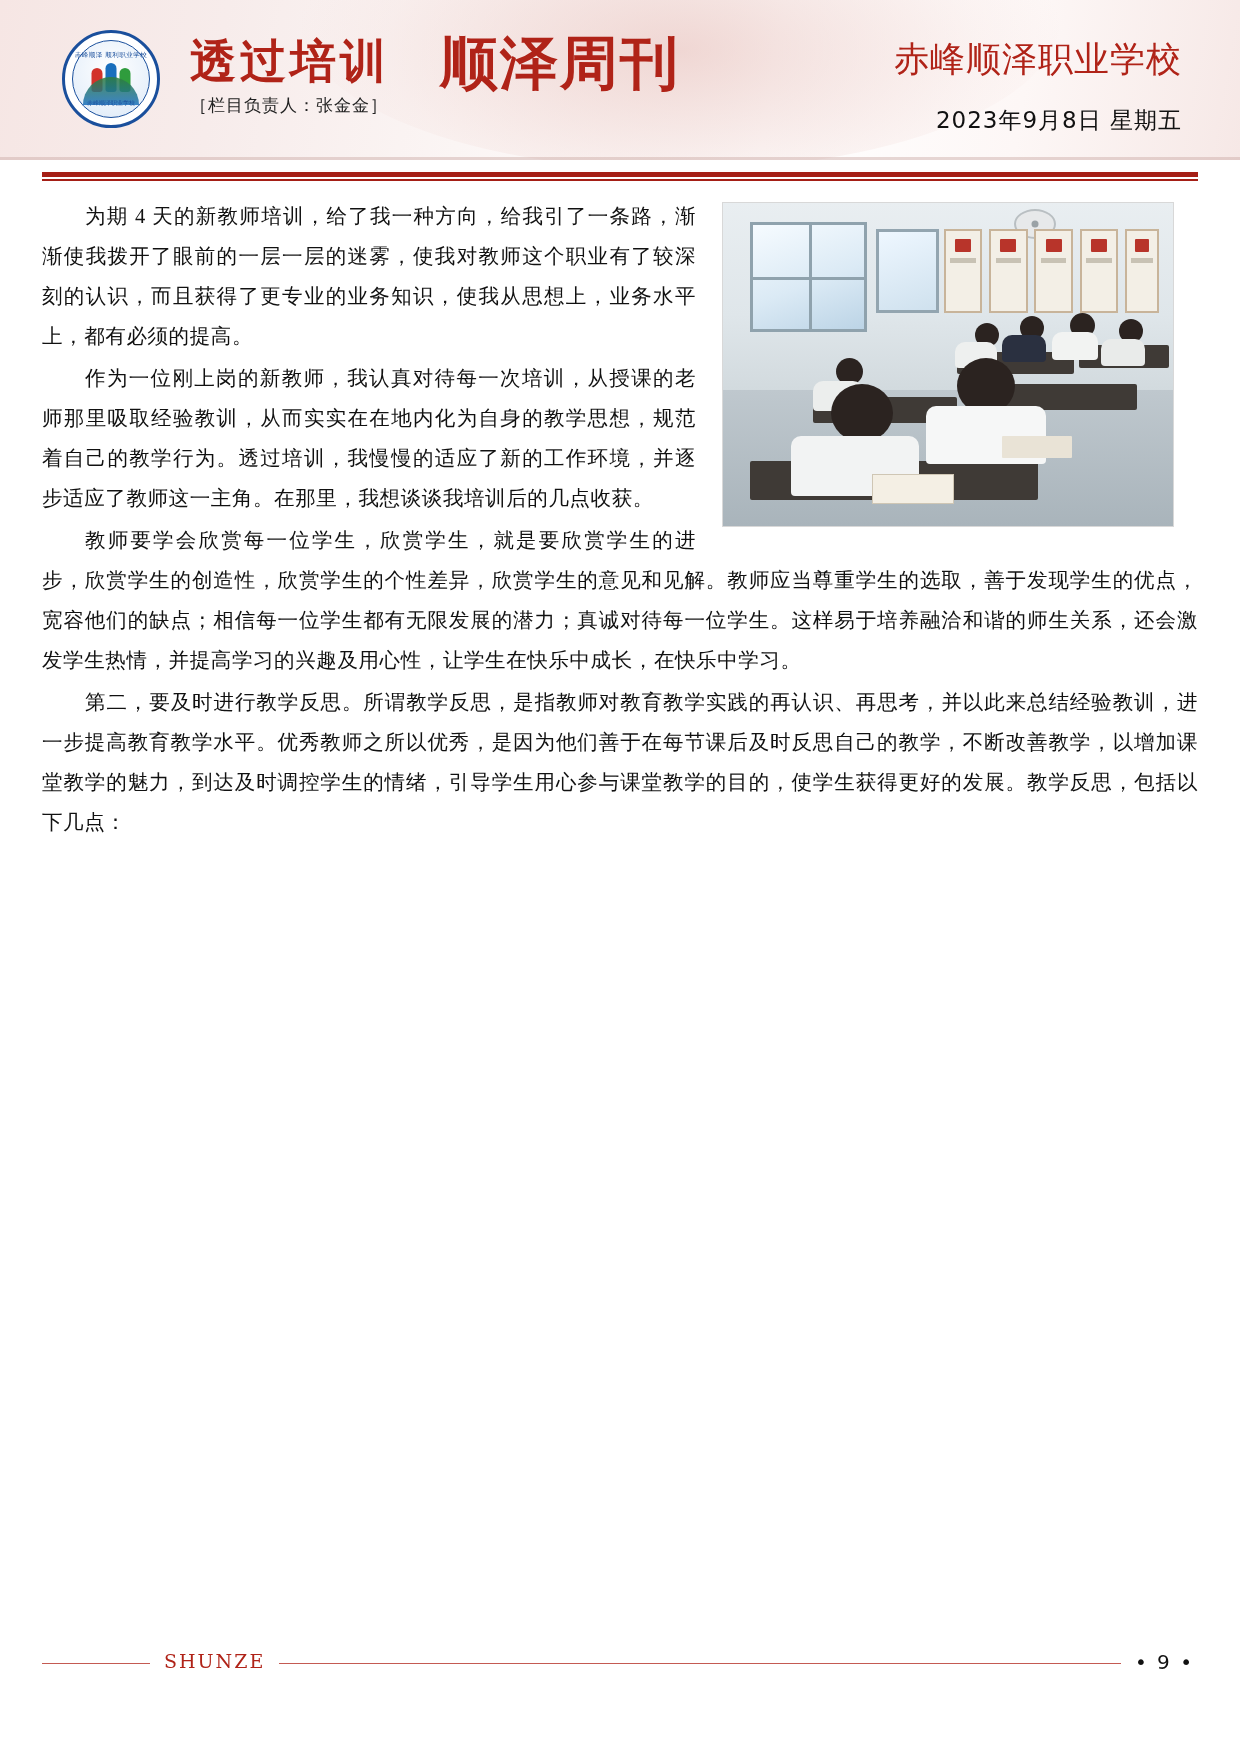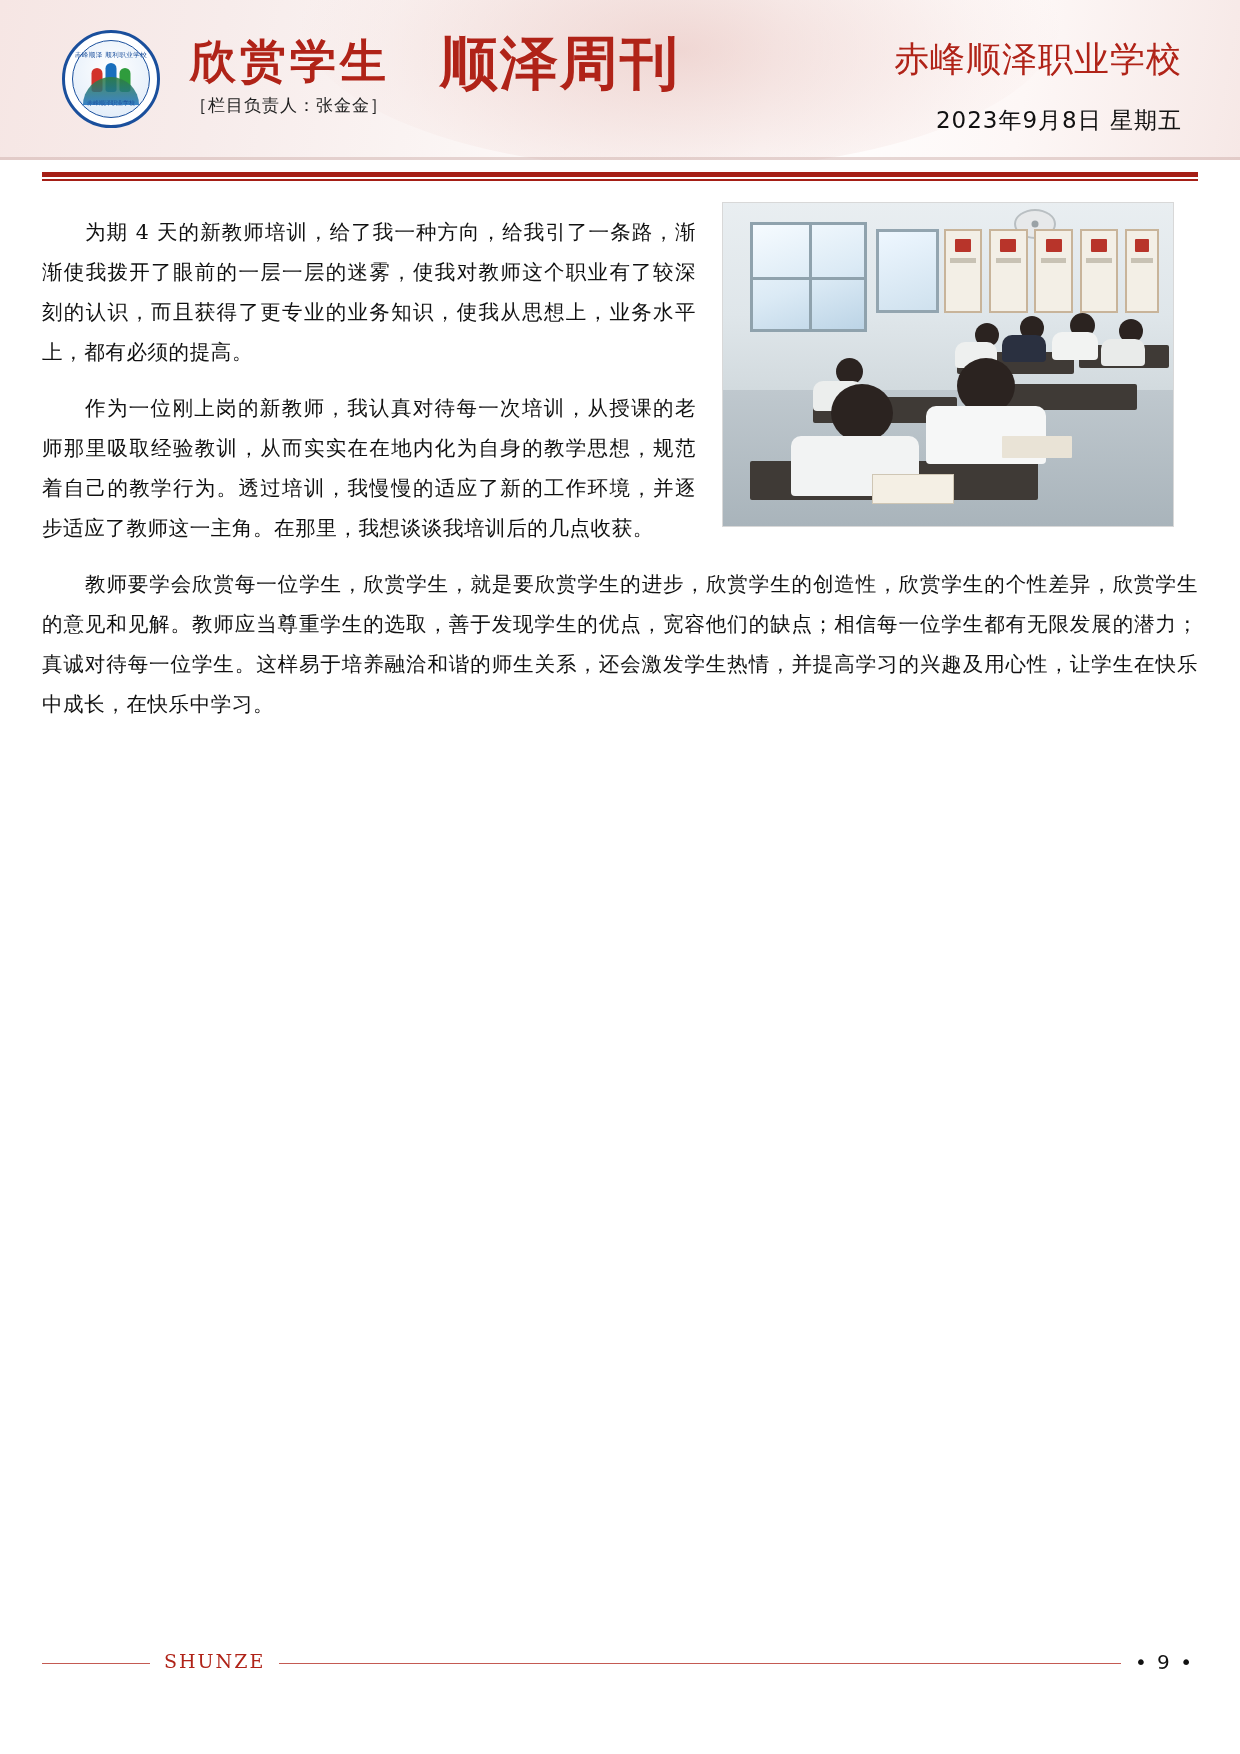--- a/index.html
+++ b/index.html
@@ -272,22 +272,23 @@
 
   .body-text {
     font-size: 20.5px;
     line-height: 40px;
     color: #111111;
     text-align: justify;
     letter-spacing: .6px;
     font-family: "DejaVu Serif", "Liberation Serif", serif;
   }
   .body-text p {
-    margin: 16px 0 2px 0;
+    margin: 0 0 2px 0;
     text-indent: 2.1em;
+    font-family: Liberation Serif, serif;
   }
 
   
   .footer {
     position: absolute;
     left: 42px;
     right: 42px;
     bottom: 78px;
     height: 26px;
   }
@@ -338,21 +339,21 @@
           <span class="fig blue"></span>
           <span class="fig green"></span>
         </div>
         <div class="logo-globe"></div>
         <div class="logo-arc-bottom">赤峰顺泽职业学校</div>
       </div>
     </div>
   </div>
 
   <div class="mast-column">
-    <div class="mast-column-title">欣赏学生</div>
+    <div class="mast-column-title">透过培训</div>
     <div class="mast-column-editor">［栏目负责人：张金金］</div>
   </div>
 
   <div class="mast-brand">顺泽周刊</div>
 
   <div class="mast-right">
     <div class="mast-school">赤峰顺泽职业学校</div>
     <div class="mast-date">2023年9月8日  星期五</div>
   </div>
 </div>
@@ -417,20 +418,21 @@
     <div class="ph-body" style="left:45%;top:63%;width:120px;height:58px;background:#f6f7f7;"></div>
 
     <div class="ph-book" style="left:33%;top:84%;width:80px;height:28px;"></div>
     <div class="ph-deskpad" style="left:62%;top:72%;width:70px;height:22px;"></div>
   </div>
 
   <div class="body-text">
     <p>为期 4 天的新教师培训，给了我一种方向，给我引了一条路，渐渐使我拨开了眼前的一层一层的迷雾，使我对教师这个职业有了较深刻的认识，而且获得了更专业的业务知识，使我从思想上，业务水平上，都有必须的提高。</p>
     <p>作为一位刚上岗的新教师，我认真对待每一次培训，从授课的老师那里吸取经验教训，从而实实在在地内化为自身的教学思想，规范着自己的教学行为。透过培训，我慢慢的适应了新的工作环境，并逐步适应了教师这一主角。在那里，我想谈谈我培训后的几点收获。</p>
     <p>教师要学会欣赏每一位学生，欣赏学生，就是要欣赏学生的进步，欣赏学生的创造性，欣赏学生的个性差异，欣赏学生的意见和见解。教师应当尊重学生的选取，善于发现学生的优点，宽容他们的缺点；相信每一位学生都有无限发展的潜力；真诚对待每一位学生。这样易于培养融洽和谐的师生关系，还会激发学生热情，并提高学习的兴趣及用心性，让学生在快乐中成长，在快乐中学习。</p>
+    <p>第二，要及时进行教学反思。所谓教学反思，是指教师对教育教学实践的再认识、再思考，并以此来总结经验教训，进一步提高教育教学水平。优秀教师之所以优秀，是因为他们善于在每节课后及时反思自己的教学，不断改善教学，以增加课堂教学的魅力，到达及时调控学生的情绪，引导学生用心参与课堂教学的目的，使学生获得更好的发展。教学反思，包括以下几点：</p>
   </div>
 </div>
 
 <div class="footer">
   <div class="footer-line"></div>
   <div class="footer-brand">SHUNZE</div>
   <div class="footer-page">• 9 •</div>
 </div>
 
 </body></html>

